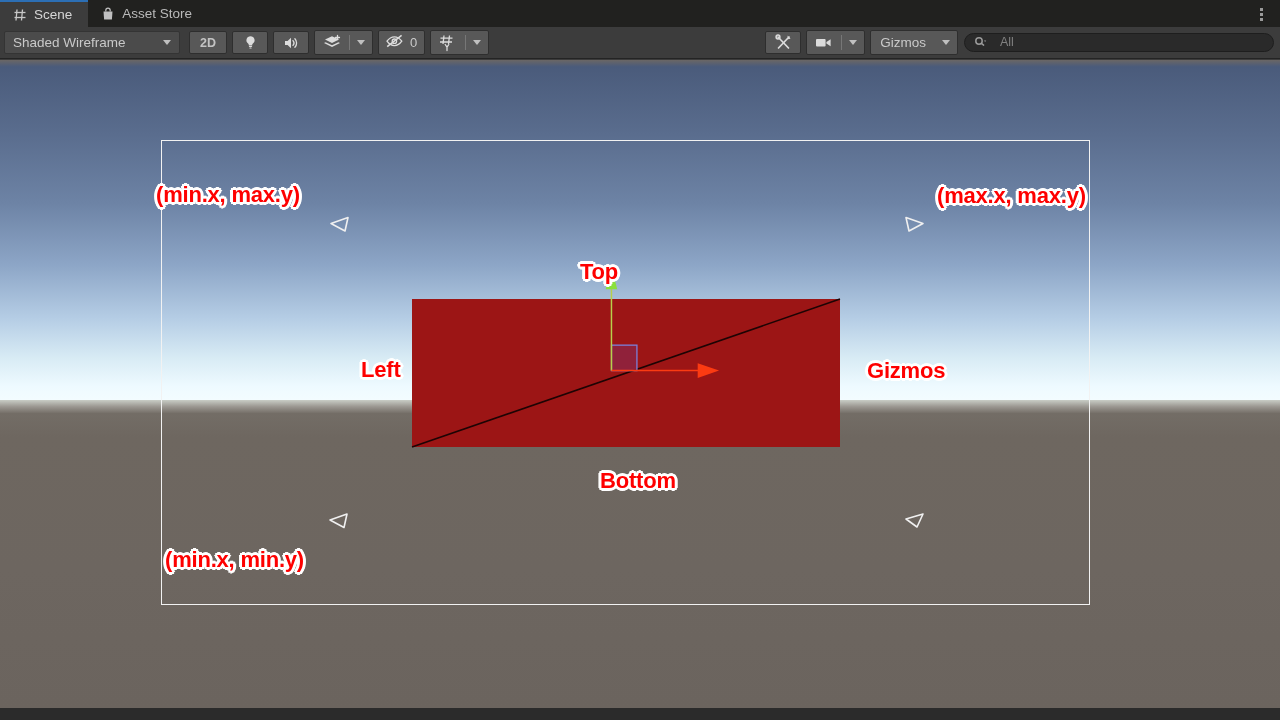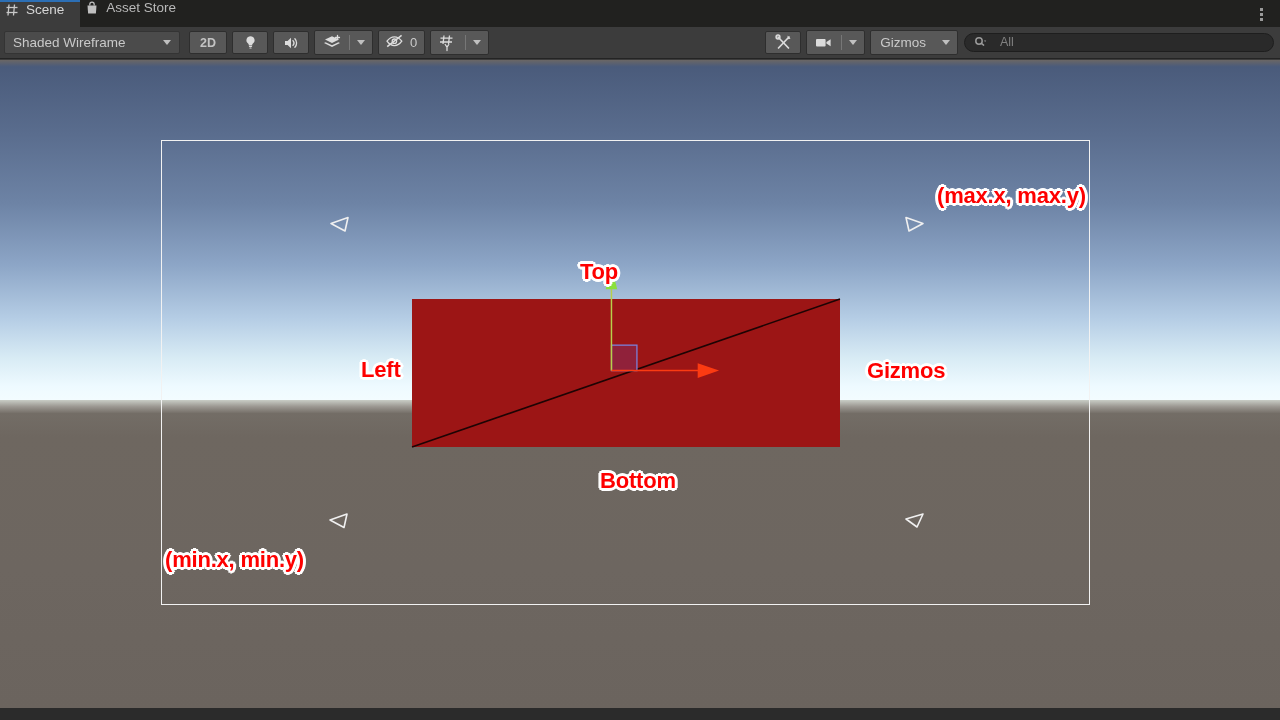--- a/index.html
+++ b/index.html
@@ -29,23 +29,23 @@
     width: 1280px;
     height: 27px;
     background: #21211f;
     display: flex;
     align-items: flex-end;
   }
   .tab {
     position: relative;
     height: 27px;
     display: flex;
-    align-items: flex-start;
+    align-items: center;
     gap: 7px;
-    padding: 0 16px 0 4px;
+    padding: 0 16px 0 12px;
     box-sizing: border-box;
     font-size: 13.5px;
     color: #b9b9b9;
     cursor: default;
     user-select: none;
   }
   .tab.active {
     background: #3c3c3c;
     color: #d6d6d6;
     border-top: 2px solid #2c6fb5;
@@ -532,20 +532,21 @@
 
       <rect x="87" y="103" width="31" height="31" fill="#8c2547" fill-opacity="0.75" stroke="#7b7fd8" stroke-width="1.6"></rect>
 
       <line x1="87" y1="134" x2="87" y2="24" stroke="#b8cf4a" stroke-width="1.8"></line>
       <path d="M87 7 L94 35 L80 35 Z" fill="#8ae03c"></path>
 
       <line x1="87" y1="134" x2="200" y2="134" stroke="#fb3b12" stroke-width="1.8"></line>
       <path d="M218 134 L192 125 L192 143 Z" fill="#fb3b12"></path>
     </svg>
 
+    <div class="slabel" style="left:156px; top:122px;">(min.x, max.y)</div>
 
     <div class="slabel" style="left:937px; top:123px;">(max.x, max.y)</div>
 
     <div class="slabel" style="left:165px; top:487px;">(min.x, min.y)</div>
 
 
     <div class="slabel" style="left:580px; top:199px;">Top</div>
 
     <div class="slabel" style="left:361px; top:297px;">Left</div>
 

